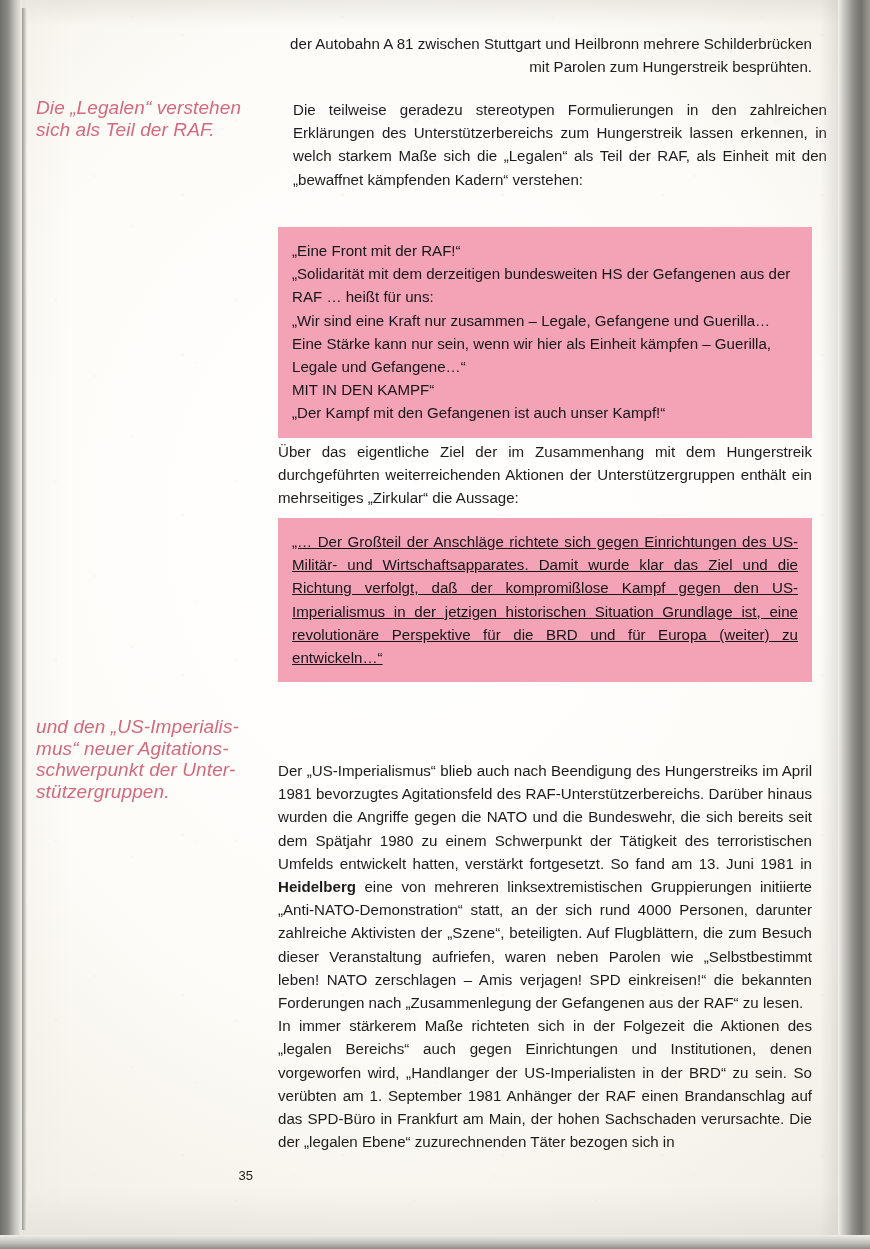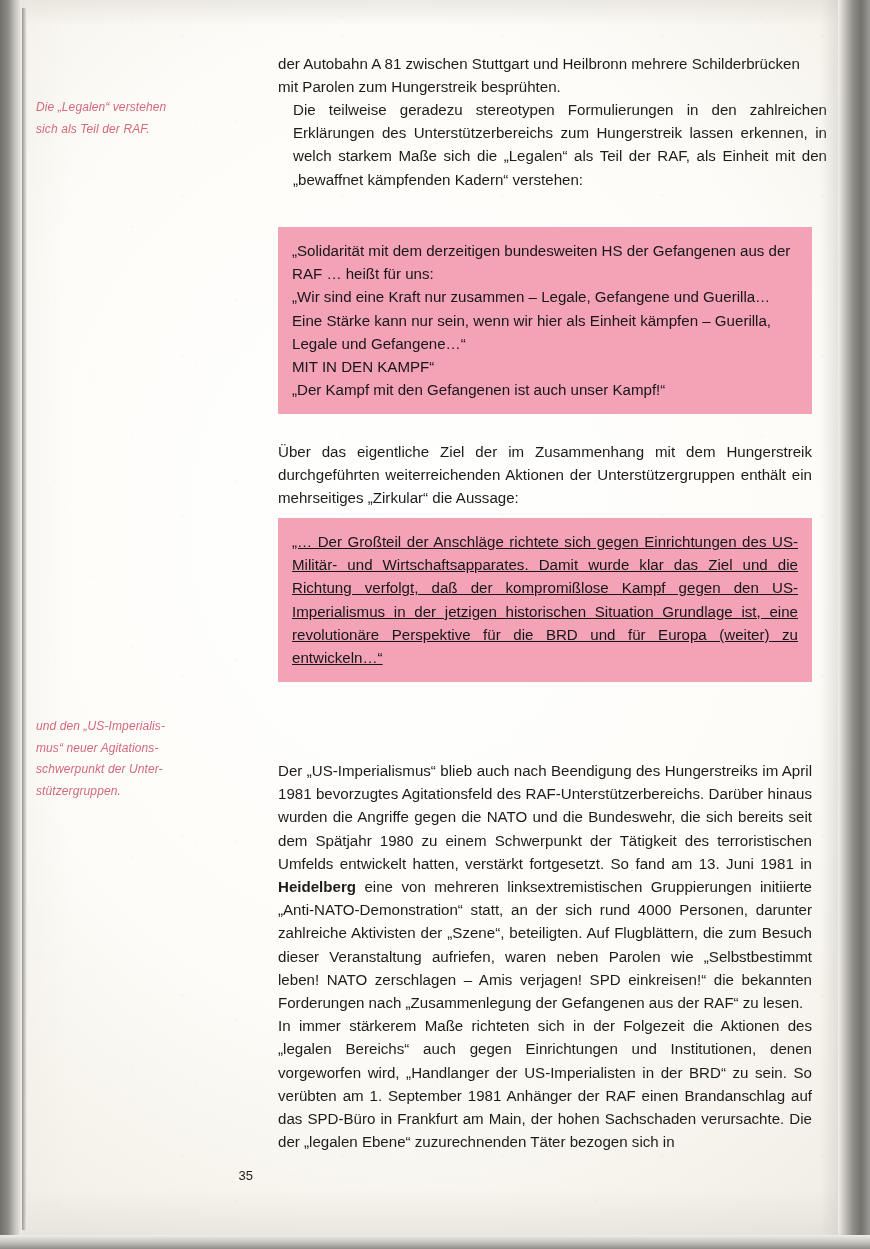--- a/index.html
+++ b/index.html
@@ -77,21 +77,21 @@
     position: absolute;
     left: 0; top: 0;
     width: 870px; height: 1249px;
   }
 
   .marginal {
     position: absolute;
     left: 36px;
     width: 218px;
     font-style: italic;
-    font-size: 12px;
+    font-size: 19px;
     line-height: 21.5px;
     color: #d4697e;
     letter-spacing: .1px;
   }
   .marginal.note-1 { top: 97px; }
   .marginal.note-2 { top: 716px; }
 
   .col {
     position: absolute;
     left: 278px;
@@ -99,21 +99,21 @@
     color: #1d1c1a;
     font-size: 15.1px;
     line-height: 23.2px;
   }
 
   .para {
     text-align: justify;
     text-justify: inter-word;
     margin: 0;
   }
-  .para.ragged { text-align: left; margin-top: 20px; }
+  .para.ragged { text-align: right; }
 
   .p-top   { position: absolute; top: 32px;  left: 0; width: 534px; }
   .p-intro { position: absolute; top: 98px;  left: 15px; width: 534px; }
   .p-mid   { position: absolute; top: 440px; left: 0; width: 534px; }
   .p-last  { position: absolute; top: 716px; left: 0; width: 534px; margin-top: 43px; }
 
   .quotebox {
     position: absolute;
     left: 0;
     width: 534px;
@@ -167,20 +167,21 @@
       <div>stützergruppen.</div>
     </div>
 
     <div class="col">
 
       <p class="para p-top ragged">der Autobahn A 81 zwischen Stuttgart und Heilbronn mehrere Schilderbrücken mit Parolen zum Hungerstreik besprühten.</p>
 
       <p class="para p-intro">Die teilweise geradezu stereotypen Formulierungen in den zahlreichen Erklärungen des Unterstützerbereichs zum Hungerstreik lassen erkennen, in welch starkem Maße sich die „Legalen“ als Teil der RAF, als Einheit mit den „bewaffnet kämpfenden Kadern“ verstehen:</p>
 
       <div class="quotebox box-1">
+        <p class="qline">„Eine Front mit der RAF!“</p>
         <p class="qline">„Solidarität mit dem derzeitigen bundesweiten HS der Gefangenen aus der RAF … heißt für uns:</p>
         <p class="qline">„Wir sind eine Kraft nur zusammen – Legale, Gefangene und Guerilla… Eine Stärke kann nur sein, wenn wir hier als Einheit kämpfen – Guerilla, Legale und Gefangene…“</p>
         <p class="qline">MIT IN DEN KAMPF“</p>
         <p class="qline">„Der Kampf mit den Gefangenen ist auch unser Kampf!“</p>
       </div>
 
       <p class="para p-mid">Über das eigentliche Ziel der im Zusammenhang mit dem Hungerstreik durchgeführten weiterreichenden Aktionen der Unterstützergruppen enthält ein mehrseitiges „Zirkular“ die Aussage:</p>
 
       <div class="quotebox box-2">
         <p class="qpara qline">„… Der Großteil der Anschläge richtete sich gegen Einrichtungen des US-Militär- und Wirtschaftsapparates. Damit wurde klar das Ziel und die Richtung verfolgt, daß der kompromißlose Kampf gegen den US-Imperialismus in der jetzigen historischen Situation Grundlage ist, eine revolutionäre Perspektive für die BRD und für Europa (weiter) zu entwickeln…“</p>

